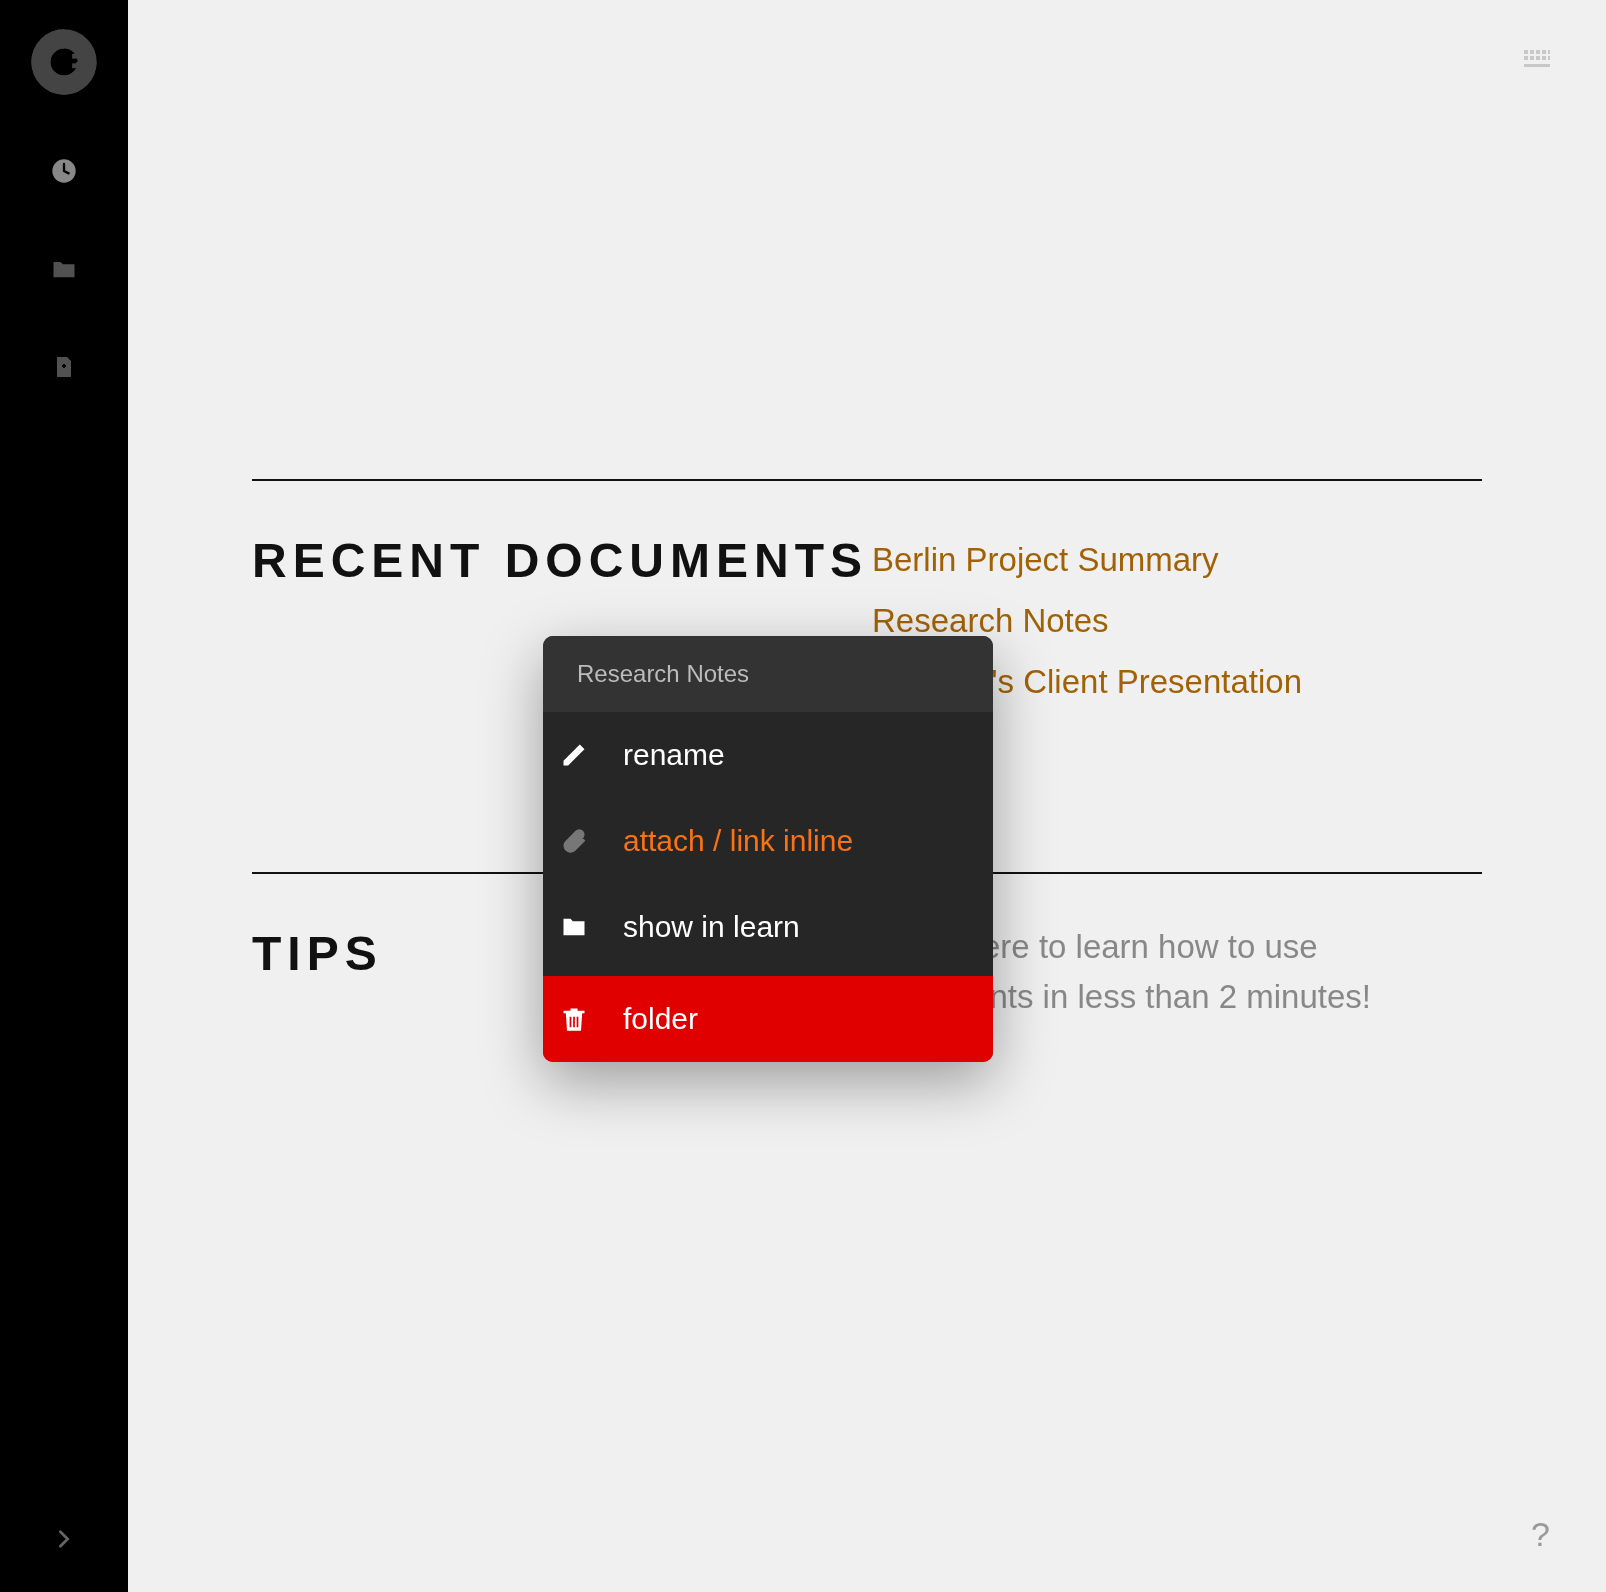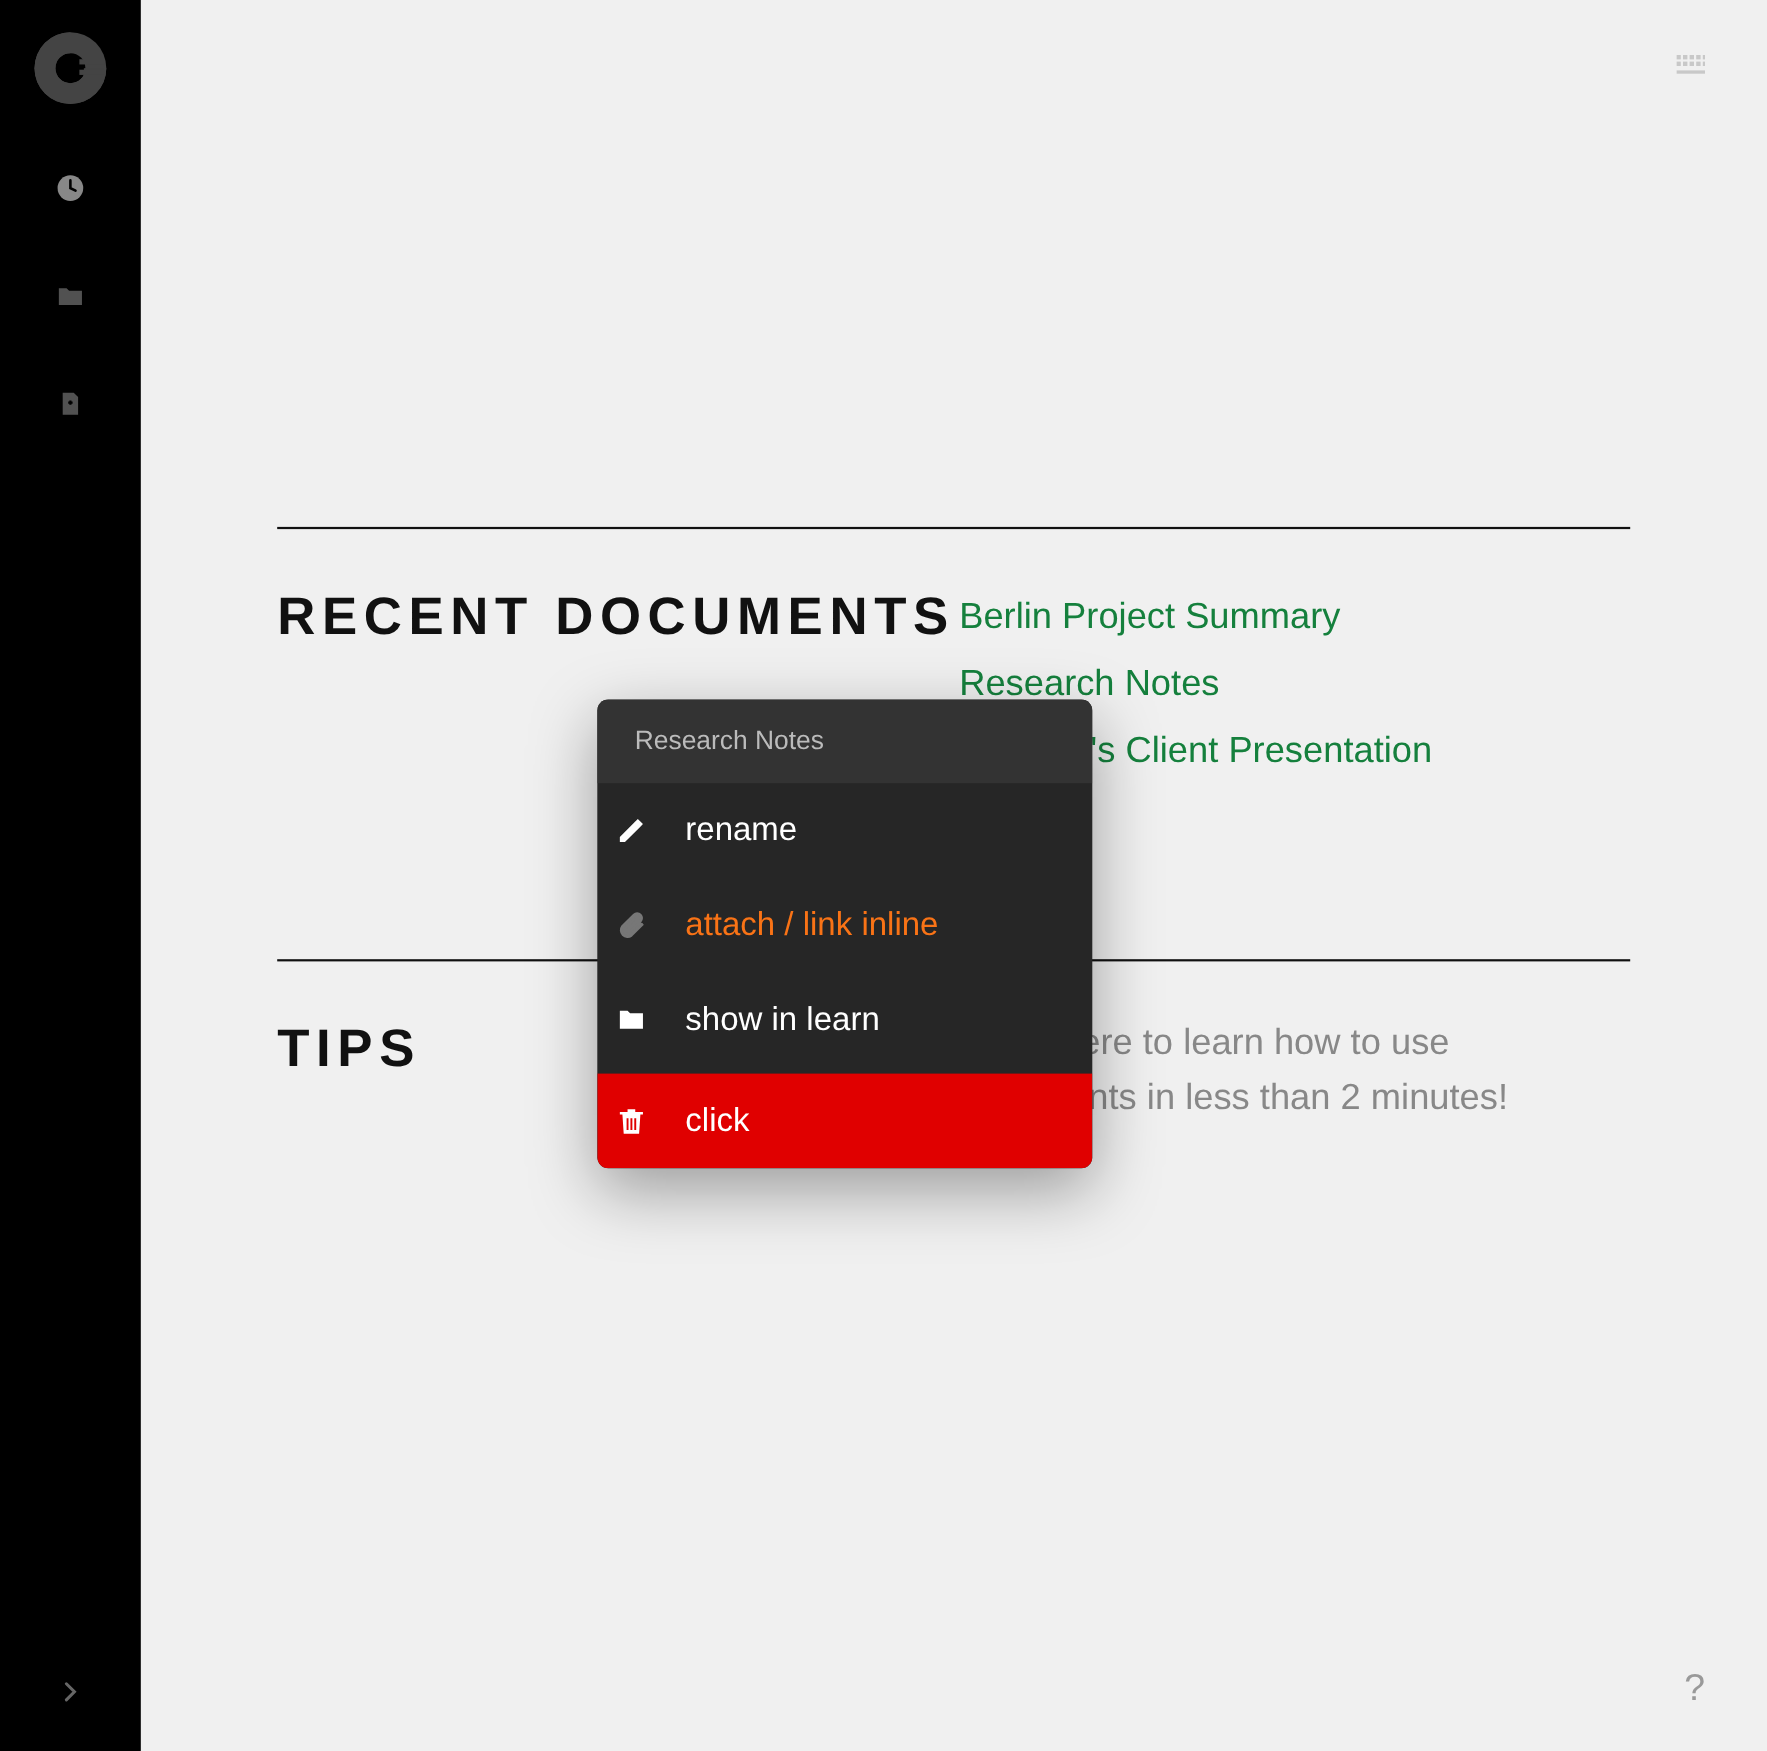--- a/index.html
+++ b/index.html
@@ -84,21 +84,21 @@
     font-size: 48px;
     font-weight: 700;
     letter-spacing: 6px;
     line-height: 1.35;
     color: #111;
   }
   .doc-list { list-style: none; }
   .doc-list li {
     font-size: 33px;
     font-weight: 300;
-    color: #15803d;
+    color: #a16207;
     line-height: 1.85;
     cursor: pointer;
   }
   .tips-text {
     font-size: 33px;
     font-weight: 300;
     color: #888;
     line-height: 1.5;
     cursor: pointer;
   }
@@ -251,16 +251,16 @@
     </div>
 
 
     <div class="ctx-item delete">
       <span class="ctx-icn">
         <svg viewBox="0 0 24 24">
             <path d="M5 7 L19 7 L18 22 L6 22 Z M3 5 L21 5 L21 7 L3 7 Z M9 3 L15 3 L15 5 L9 5 Z"></path>
             <path d="M9 10 L9 19 M12 10 L12 19 M15 10 L15 19" stroke="#e00000" stroke-width="1.5"></path>
           </svg>
       </span>
-      <span>click</span>
+      <span>folder</span>
     </div>
   </div>
 </div>
 
 </body></html>

